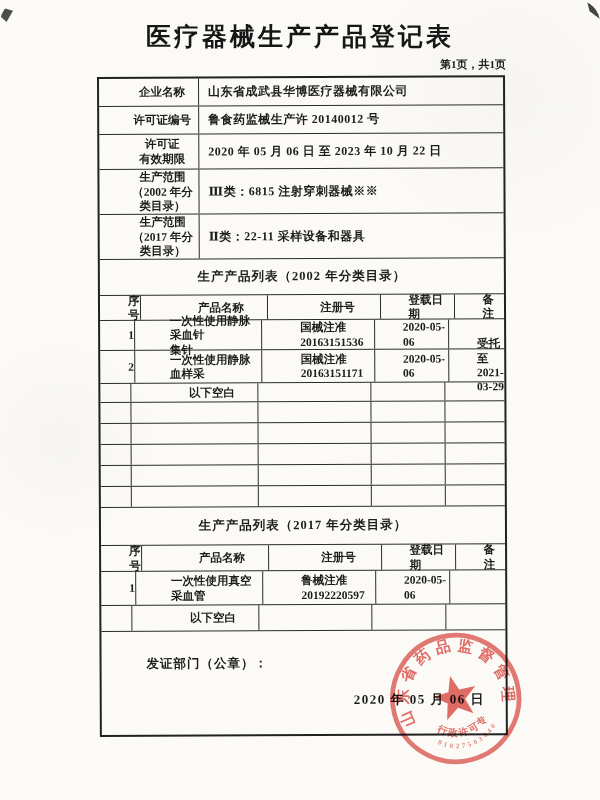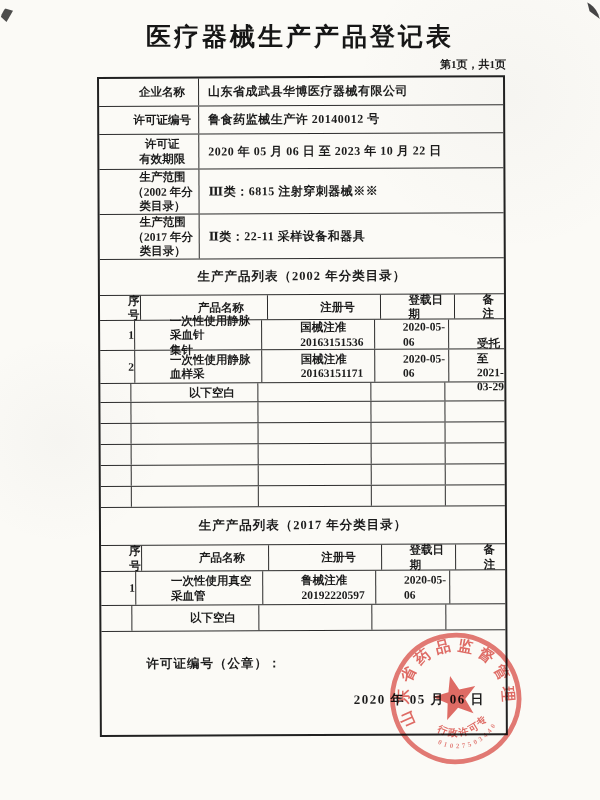--- a/index.html
+++ b/index.html
@@ -189,21 +189,21 @@
     </div>
     <div class="grid-row" style="height:26px">
       <div class="c1"></div>
       <div class="c2">以下空白</div>
       <div class="c3"></div>
       <div class="c4"></div>
       <div class="c5"></div>
     </div>
 
     <div class="footer-row">
-      <div class="issuer">许可证编号（公章）：</div>
+      <div class="issuer">发证部门（公章）：</div>
       <div class="issue-date">2020 年 05 月 06 日</div>
 
       <svg class="seal" viewBox="0 0 200 200">
         <defs>
           <path id="arcTop" d="M 35,125 A 70,70 0 1 1 165,125" fill="none"></path>
           <path id="arcBottom" d="M 60,138 A 55,55 0 0 0 140,138" fill="none"></path>
           <path id="arcSerial" d="M 52,152 A 64,64 0 0 0 148,152" fill="none"></path>
         </defs>
         <circle cx="100" cy="100" r="93" fill="none" stroke="#d7453e" stroke-width="7" opacity="0.82"></circle>
         <polygon opacity="0.9" fill="#d7453e" points="100,66 108.2,88.7 132.3,89.5 113.3,104.3 120,127.5 100,114 80,127.5 86.7,104.3 67.7,89.5 91.8,88.7"></polygon>

